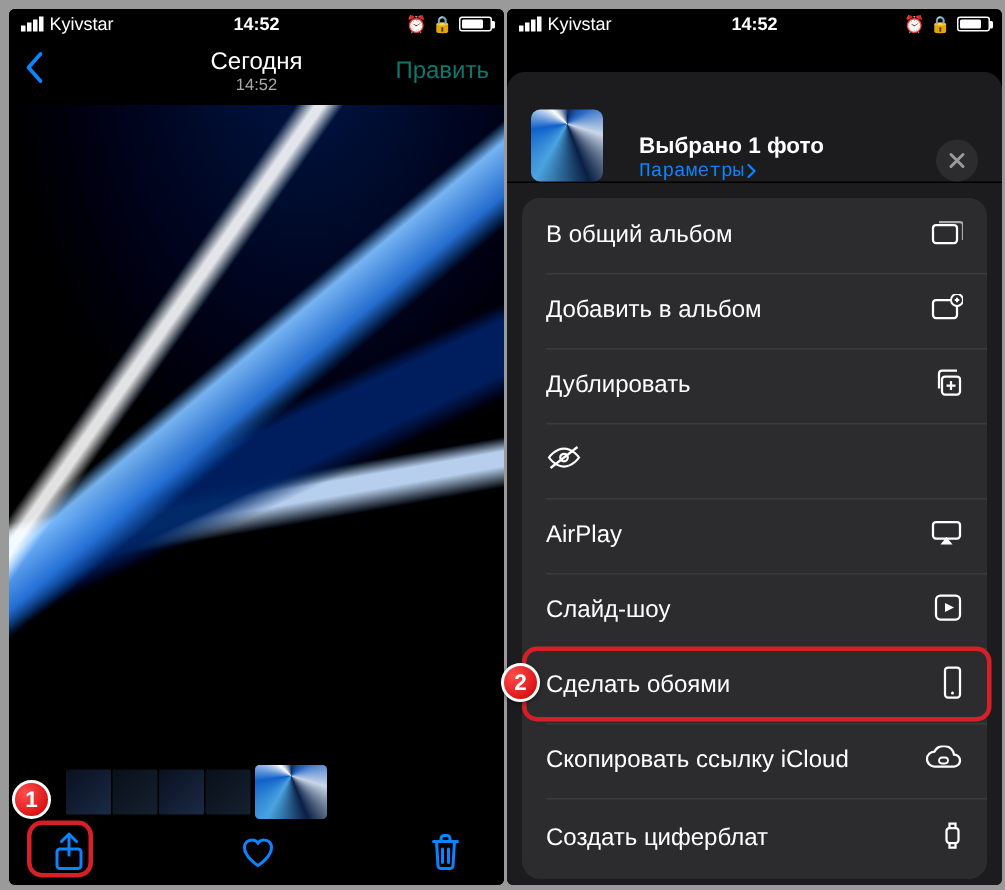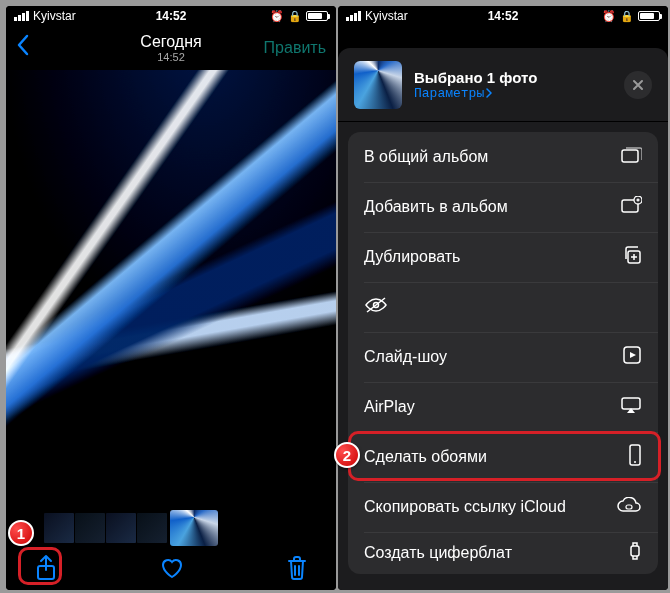--- a/index.html
+++ b/index.html
@@ -137,23 +137,23 @@
   .sheet-backdrop {
     position:absolute;
     top:42px; left:0; right:0; bottom:0;
     background:#1c1c1e;
     border-radius:12px 12px 0 0;
     overflow:hidden;
   }
   .sheet-header {
     height:74px;
     display:flex;
-    align-items:center;
+    align-items:flex-end;
     padding:0 16px;
-    gap:12px;
+    gap:24px;
     border-bottom:1px solid #000;
   }
   .sheet-thumb {
     width:48px; height:48px; border-radius:6px;
     background:
       conic-gradient(from 210deg at 50% 20%,
         #4aa3df, #1060c9, #ffffff, #0a2a66, #2a6bc8, #c9d6e8, #0a1f44, #4aa3df);
   }
   .sheet-title-block { flex:1; }
   .sheet-title { color:#fff; font-size:15px; font-weight:600; }
@@ -183,21 +183,21 @@
   }
   .row + .row::before {
     content:"";
     position:absolute;
     top:0; left:16px; right:0;
     height:1px;
     background:#3a3a3c;
   }
   .row .label { flex:1; }
   .row .ico { color:#fff; }
-  .row.cut { height:42px; } 
+  .row.cut { height:54px; } 
 
   
   .callout {
     position:absolute;
     border:3px solid #d62027;
     border-radius:10px;
     pointer-events:none;
     z-index:30;
   }
   .badge {
@@ -365,40 +365,40 @@
             <span class="ico">
               <svg width="24" height="16" viewBox="0 0 24 16" fill="none">
                   <path d="M2 8s4-6 10-6 10 6 10 6-4 6-10 6S2 8 2 8z" stroke="#fff" stroke-width="1.5"></path>
                   <circle cx="12" cy="8" r="2.5" stroke="#fff" stroke-width="1.5"></circle>
                   <path d="M3 15L21 1" stroke="#fff" stroke-width="1.5"></path>
                 </svg>
             </span>
           </div>
 
           <div class="row">
+            <span class="label">AirPlay</span>
+            <span class="ico">
+              <svg width="22" height="18" viewBox="0 0 22 18" fill="none">
+                  <rect x="2" y="2" width="18" height="11" rx="2" stroke="#fff" stroke-width="1.5"></rect>
+                  <path d="M11 12l4 5H7l4-5z" fill="#fff"></path>
+                </svg>
+            </span>
+          </div>
+
+          <div class="row">
             <span class="label">Слайд-шоу</span>
             <span class="ico">
               <svg width="20" height="20" viewBox="0 0 20 20" fill="none">
                   <rect x="2" y="2" width="16" height="16" rx="3" stroke="#fff" stroke-width="1.5"></rect>
                   <path d="M8 7l6 3-6 3V7z" fill="#fff"></path>
                 </svg>
             </span>
           </div>
 
           <div class="row">
-            <span class="label">AirPlay</span>
-            <span class="ico">
-              <svg width="22" height="18" viewBox="0 0 22 18" fill="none">
-                  <rect x="2" y="2" width="18" height="11" rx="2" stroke="#fff" stroke-width="1.5"></rect>
-                  <path d="M11 12l4 5H7l4-5z" fill="#fff"></path>
-                </svg>
-            </span>
-          </div>
-
-          <div class="row">
             <span class="label">Сделать обоями</span>
             <span class="ico">
               <svg width="14" height="22" viewBox="0 0 14 22" fill="none">
                   <rect x="2" y="1" width="10" height="20" rx="2" stroke="#fff" stroke-width="1.5"></rect>
                   <circle cx="7" cy="18" r="1" fill="#fff"></circle>
                 </svg>
             </span>
           </div>
 
           <div class="row">

